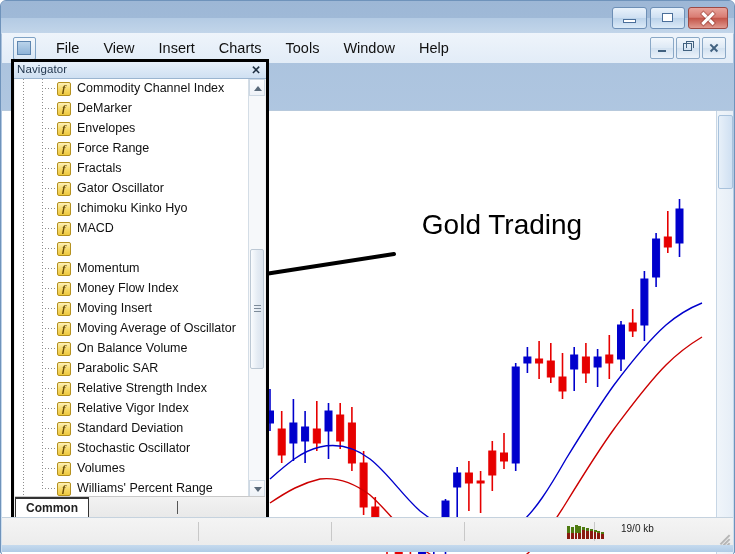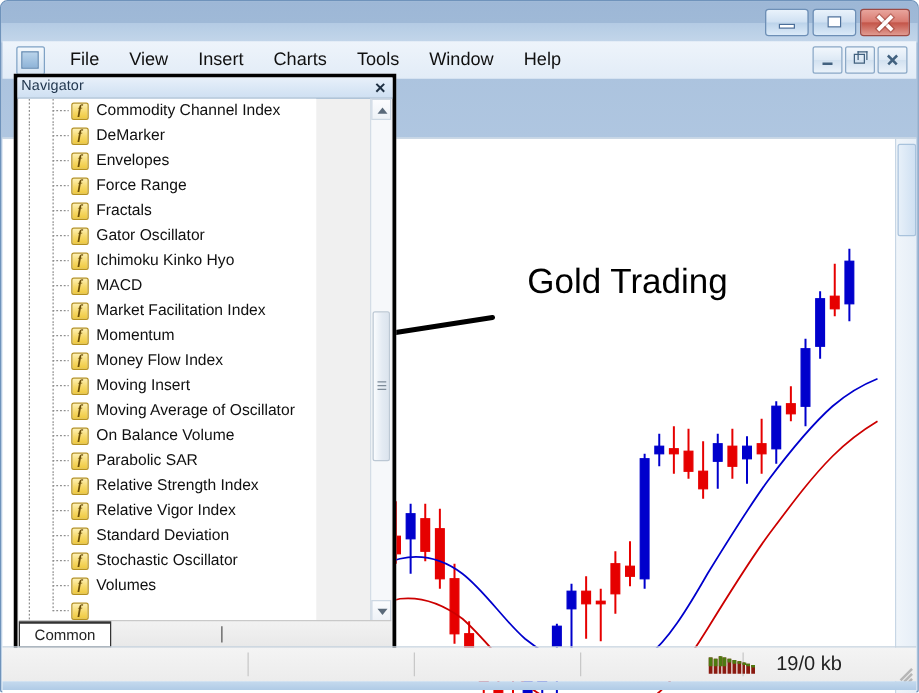--- a/index.html
+++ b/index.html
@@ -104,21 +104,21 @@
   
   #annotation{
     position:absolute;left:392px;top:96px;width:216px;
     text-align:center;font-size:28px;line-height:1.28;color:#000;
     font-family:"Liberation Sans",sans-serif;
   }
   #anno-line{position:absolute;left:262px;top:138px;width:132px;height:28px;}
 
   
   #navigator{
-    position:absolute;left:10px;top:58px;width:306px;height:464px;
+    position:absolute;left:10px;top:58px;width:258px;height:464px;
     border:3px solid #000;background:#f0f0f0;box-sizing:border-box;
   }
   #nav-title{
     position:absolute;left:0;top:0;right:0;height:16px;
     background:linear-gradient(180deg,#e8f0fa 0%,#dbe8f6 50%,#cfe0f2 100%);
     border-bottom:1px solid #9bb5d0;
   }
   #nav-title-text{
     position:absolute;left:3px;top:1px;font-size:11.5px;color:#22374f;letter-spacing:.1px;
   }
@@ -191,36 +191,36 @@
     position:absolute;left:1px;right:1px;bottom:1px;height:22px;
     background:linear-gradient(180deg,#f2f2f2 0%,#e8e8e8 100%);
     border-top:1px solid #c9c9c9;
   }
   .nav-tab{
     position:absolute;top:0;height:21px;font-size:12px;color:#222;
     display:flex;align-items:center;justify-content:center;cursor:default;
   }
   .nav-tab.active{
     left:0;width:74px;background:#fff;border:1px solid #333;border-top:2px solid #333;
-    box-sizing:border-box;font-weight:normal;
+    box-sizing:border-box;font-weight:bold;
   }
   .nav-tab.inactive{left:78px;width:76px;color:#666;margin-top:30px;}
   .tab-caret{position:absolute;left:162px;top:4px;width:1px;height:13px;background:#555;}
 
   
   #status-bar{
     position:absolute;left:1px;bottom:8px;width:731px;height:27px;
     background:linear-gradient(180deg,#f4f4f4 0%,#ececec 100%);
     border-top:1px solid #c5d2de;
   }
   .sb-div{position:absolute;top:4px;width:1px;height:19px;background:#c8c8c8;}
   #sb-signal{position:absolute;left:565px;top:6px;width:37px;height:15px;display:flex;align-items:flex-end;gap:1px;}
   .sig-bar{width:3px;position:relative;background:#8a1a10;}
   .sig-bar .top{position:absolute;left:0;top:0;width:3px;background:#4d7a10;}
-  #sb-kb{position:absolute;left:619px;top:5px;font-size:16px;color:#222;}
+  #sb-kb{position:absolute;left:619px;top:5px;font-size:10px;color:#222;}
   #sb-grip{position:absolute;right:3px;bottom:2px;width:14px;height:14px;}
   #sb-grip i{position:absolute;right:0;background:#b6b6b6;height:1.5px;display:block;transform:rotate(-45deg);transform-origin:right bottom;}
 
   #win-bottom-edge{
     position:absolute;left:1px;bottom:1px;width:731px;height:7px;
     background:linear-gradient(180deg,#c5daee 0%,#b0cbe6 100%);
   }
 </style>
 </head>
 <body>
@@ -439,21 +439,20 @@
           </span>
           <span class="tr-label">MACD</span>
         </div>
         <div class="tree-row">
           <span class="tr-spine"></span>
           <span class="tr-spine2"></span>
           <span class="tr-elbow"></span>
           <span class="fx-icon">
             <span>f</span>
           </span>
-          <span class="tr-label">Market Facilitation Index</span>
         </div>
         <div class="tree-row">
           <span class="tr-spine"></span>
           <span class="tr-spine2"></span>
           <span class="tr-elbow"></span>
           <span class="fx-icon">
             <span>f</span>
           </span>
           <span class="tr-label">Momentum</span>
         </div>
@@ -547,20 +546,21 @@
           </span>
           <span class="tr-label">Volumes</span>
         </div>
         <div class="tree-row">
           <span class="tr-spine"></span>
           <span class="tr-spine2 last"></span>
           <span class="tr-elbow"></span>
           <span class="fx-icon">
             <span>f</span>
           </span>
+          <span class="tr-label">Williams' Percent Range</span>
         </div>
       </div>
 
     <div id="nav-scroll">
       <div class="nsb-btn nsb-up">
         <span class="nsb-arrow"></span>
       </div>
       <div id="nsb-thumb">
         <span class="grip"></span>
       </div>

